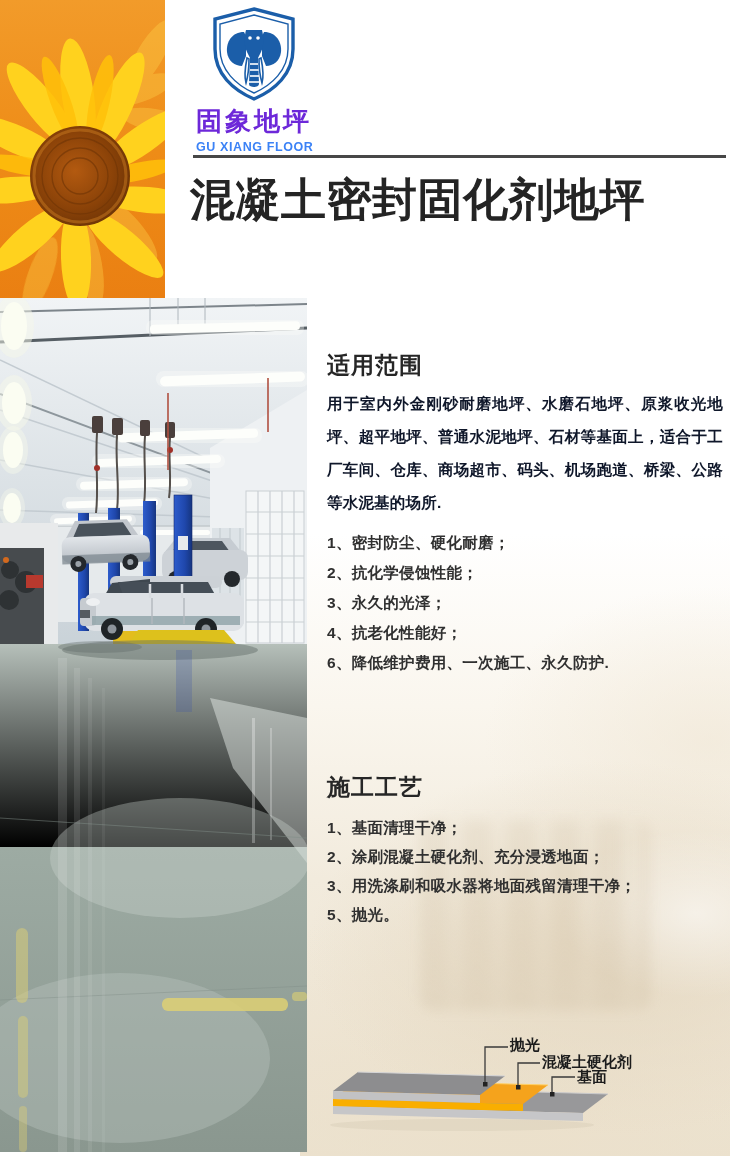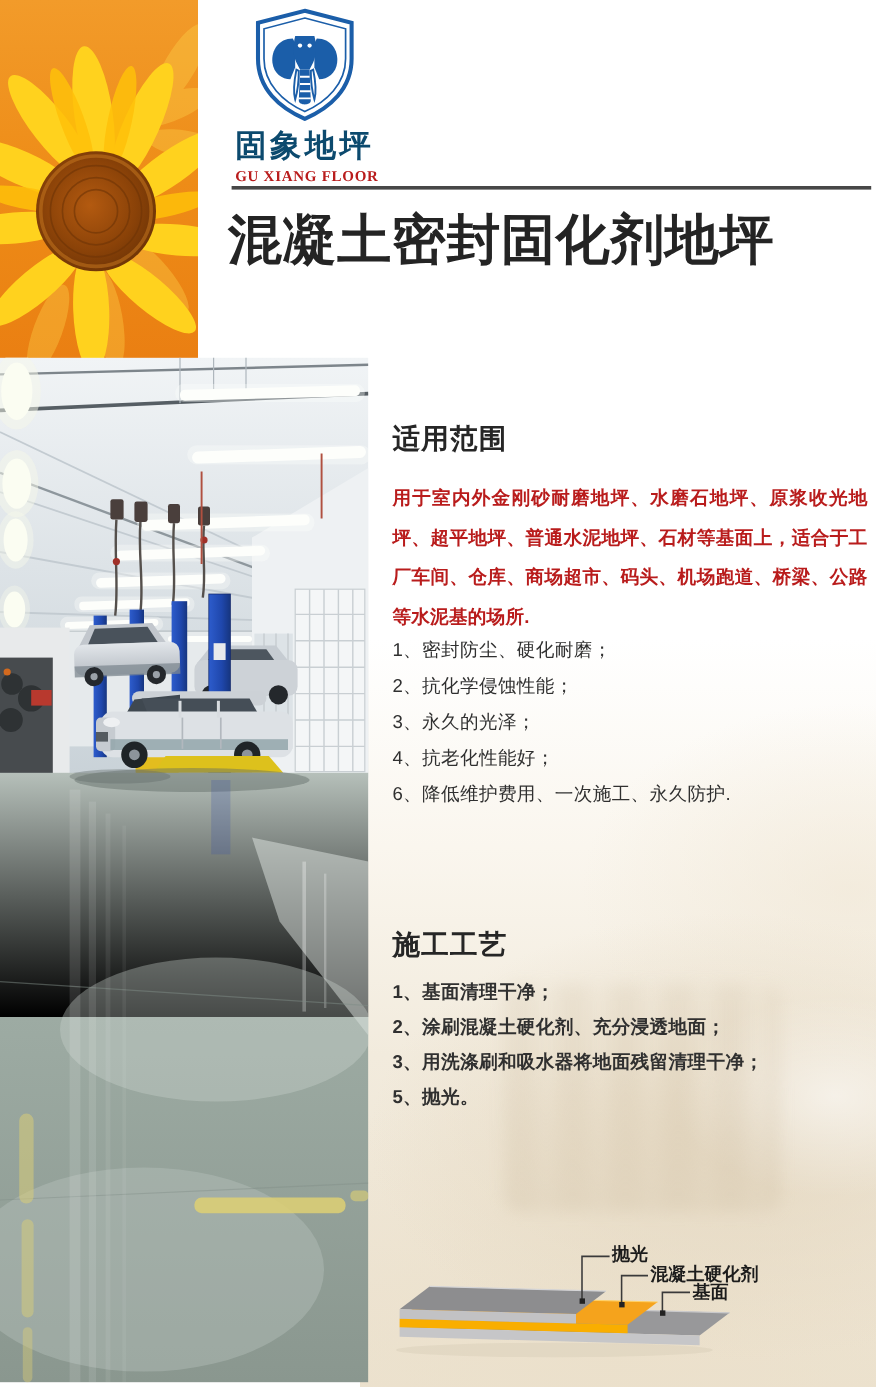--- a/index.html
+++ b/index.html
@@ -23,41 +23,41 @@
     background:
       linear-gradient(0deg, rgba(205,188,160,.55), rgba(205,188,160,0) 60%),
       repeating-linear-gradient(90deg, rgba(201,184,156,.5) 0 26px, rgba(220,207,184,.25) 26px 44px);
     filter:blur(6px);border-radius:12px;
   }
   
   .sunflower{position:absolute;left:0;top:0;width:165px;height:302px;}
   
   .logo{position:absolute;left:196px;top:6px;width:130px;}
   .logo .shield{display:block;margin-left:8px;}
-  .logo-text{font-size:26px;font-weight:900;color:#0c4a6e;letter-spacing:3px;margin-top:2px;white-space:nowrap;}
-  .logo-sub{font-size:12.5px;font-weight:800;color:#b91c1c;letter-spacing:0.6px;margin-top:1px;white-space:nowrap;font-family:Liberation Serif, serif;}
+  .logo-text{font-size:26px;font-weight:900;color:#6d28d9;letter-spacing:3px;margin-top:2px;white-space:nowrap;}
+  .logo-sub{font-size:12.5px;font-weight:800;color:#3b82f6;letter-spacing:0.6px;margin-top:1px;white-space:nowrap;}
   
   .rule{position:absolute;left:193px;top:155px;width:533px;height:3px;background:#474747;}
   .page-title{
     position:absolute;left:190px;top:170px;width:540px;
     font-size:45px;font-weight:900;color:#242424;letter-spacing:0.5px;white-space:nowrap;
   }
   
   .photo{position:absolute;left:0;top:298px;width:307px;height:854px;}
   
   .section{position:absolute;left:327px;width:396px;color:#2e2e2e;}
   .section h2{margin:0;font-size:23px;font-weight:800;color:#262626;letter-spacing:1px;}
   #scope{top:350px;}
   #scope .body{
-    margin-top:18px;font-size:15.5px;font-weight:700;line-height:33px;
-    text-align:justify;color:#b91c1c;letter-spacing:0.2px;
+    margin-top:6px;font-size:15.5px;font-weight:700;line-height:33px;
+    text-align:justify;color:#0f172a;letter-spacing:0.2px;
   }
   #features{top:518px;}
   #features .list{margin-top:10px;}
-  #features .list div{font-size:15.5px;font-weight:400;line-height:30px;color:#303030;letter-spacing:0.3px;}
+  #features .list div{font-size:15.5px;font-weight:700;line-height:30px;color:#303030;letter-spacing:0.3px;}
   #process{top:772px;}
   #process .list{margin-top:10px;}
   #process .list div{font-size:15.5px;font-weight:700;line-height:29px;color:#303030;letter-spacing:0.3px;}
   
   .diagram{position:absolute;left:330px;top:1028px;width:300px;height:122px;}
   .diagram svg{position:absolute;left:0;top:0;}
   .dlabel{position:absolute;font-size:15px;font-weight:800;color:#1c1c1c;white-space:nowrap;}
   .dlabel.polish{left:180px;top:8px;}
   .dlabel.hardener{left:212px;top:25px;}
   .dlabel.base{left:247px;top:40px;}

